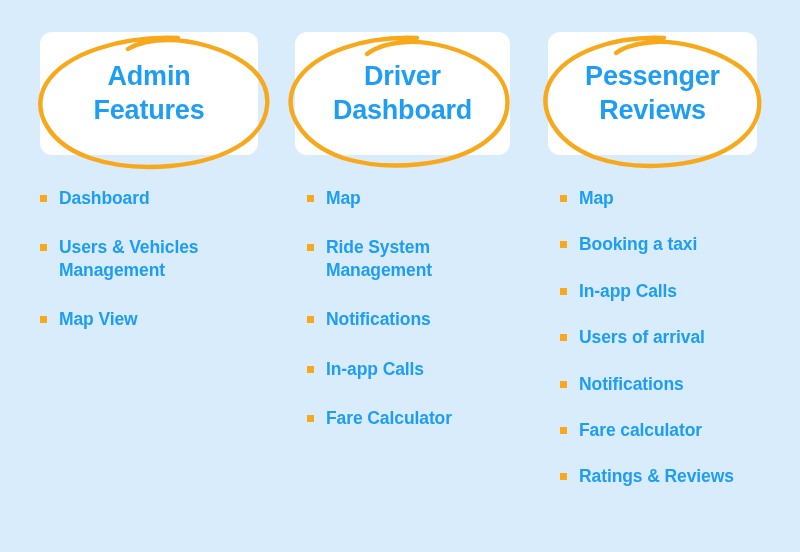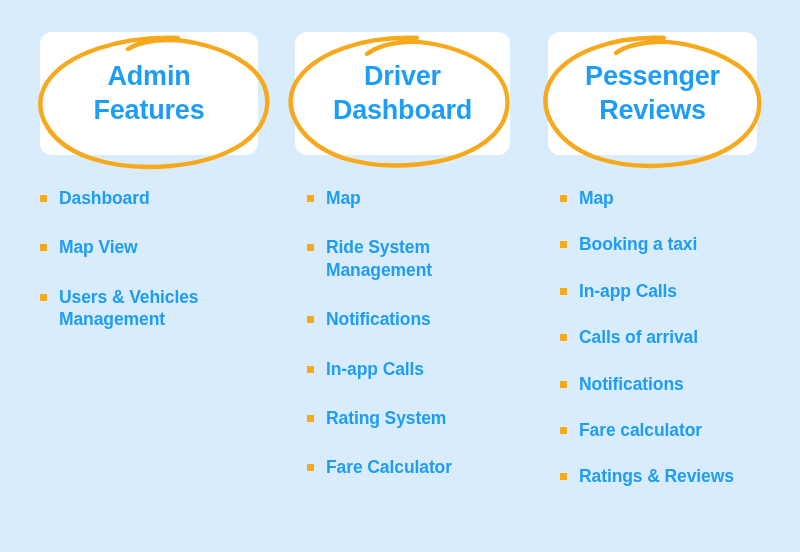--- a/index.html
+++ b/index.html
@@ -126,25 +126,25 @@
       <ul class="feature-list">
         <li class="feature-item">
           <span class="bullet"></span>
           <span>Dashboard</span>
         </li>
         <li class="feature-item">
           <span class="bullet"></span>
         </li>
         <li class="feature-item">
           <span class="bullet"></span>
+          <span>Users &amp; Vehicles Management</span>
+        </li>
+        <li class="feature-item">
+          <span class="bullet"></span>
           <span>Map View</span>
-        </li>
-        <li class="feature-item">
-          <span class="bullet"></span>
-          <span>Users &amp; Vehicles Management</span>
         </li>
       </ul>
     </div>
 
     <div class="column col-1">
       <div class="header-card">
         <div class="header-title">Driver
 Dashboard</div>
       </div>
       <div class="scribble" style="left:-14px; top:-8px;">
@@ -165,21 +165,20 @@
         <li class="feature-item">
           <span class="bullet"></span>
           <span>Notifications</span>
         </li>
         <li class="feature-item">
           <span class="bullet"></span>
           <span>In-app Calls</span>
         </li>
         <li class="feature-item">
           <span class="bullet"></span>
-          <span>Rating System</span>
         </li>
         <li class="feature-item">
           <span class="bullet"></span>
           <span>Fare Calculator</span>
         </li>
       </ul>
     </div>
 
     <div class="column col-2">
       <div class="header-card">
@@ -200,21 +199,21 @@
         <li class="feature-item">
           <span class="bullet"></span>
           <span>Booking a taxi</span>
         </li>
         <li class="feature-item">
           <span class="bullet"></span>
           <span>In-app Calls</span>
         </li>
         <li class="feature-item">
           <span class="bullet"></span>
-          <span>Calls of arrival</span>
+          <span>Users of arrival</span>
         </li>
         <li class="feature-item">
           <span class="bullet"></span>
           <span>Notifications</span>
         </li>
         <li class="feature-item">
           <span class="bullet"></span>
           <span>Fare calculator</span>
         </li>
         <li class="feature-item">

